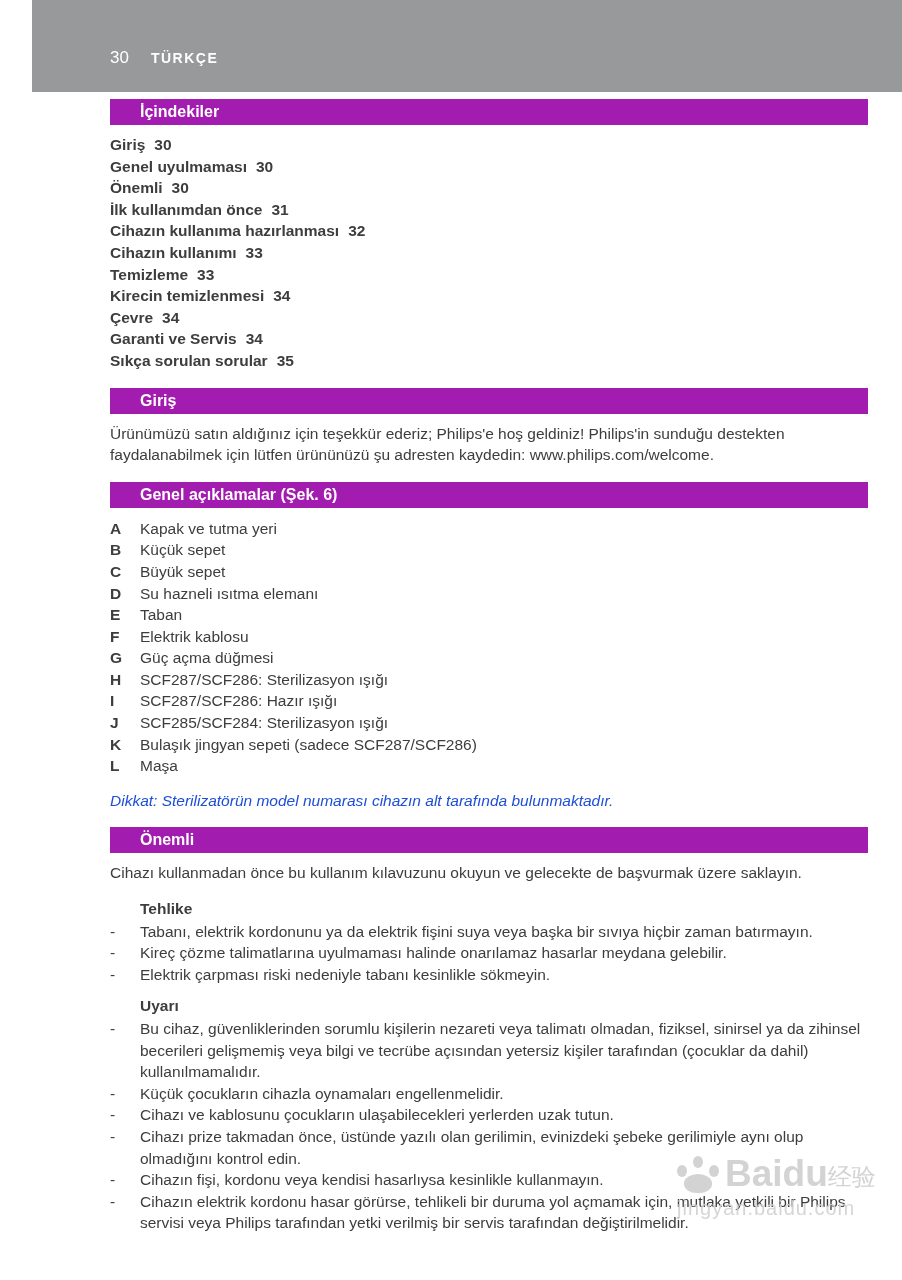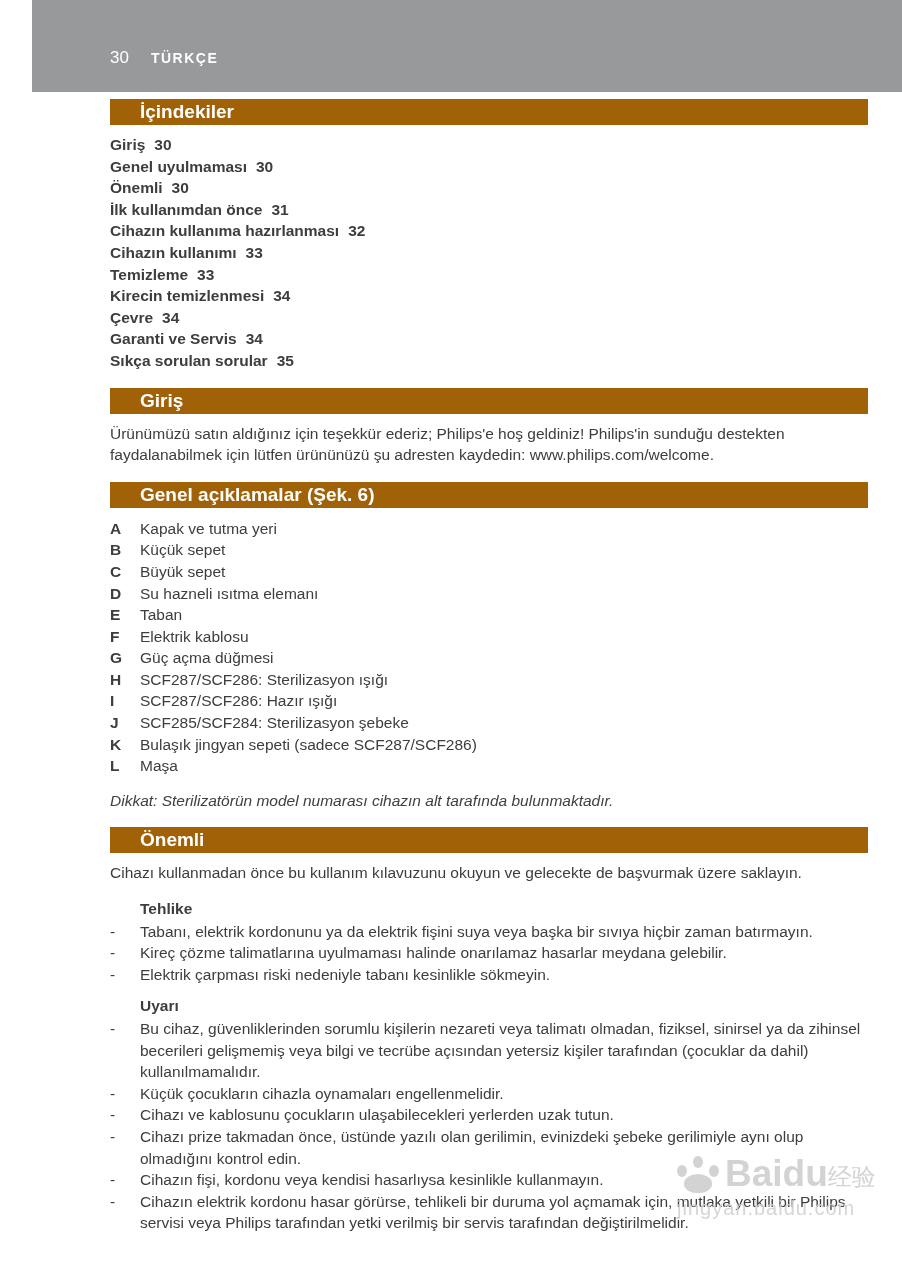--- a/index.html
+++ b/index.html
@@ -30,45 +30,45 @@
 
   .content {
     margin-left: 78px;
     width: 758px;
     font-size: 15.5px;
     line-height: 21.6px;
   }
 
   .bar {
     box-sizing: border-box;
-    background: #a16207;
+    background: #a21caf;
     color: #ffffff;
     font-weight: bold;
-    font-size: 19px;
+    font-size: 16px;
     line-height: 26px;
     height: 26px;
     padding-left: 30px;
     margin-top: 7px;
   }
   .bar.spaced { margin-top: 16px; }
 
   .toc { margin: 9px 0 14px 0; font-weight: bold; }
   .toc-row { white-space: nowrap; }
   .toc-row .pg { margin-left: 9px; }
 
   .para { margin: 9px 0 14px 0; }
 
   .parts { margin: 10px 0 4px 0; }
   .part-row { display: flex; }
   .part-letter { width: 30px; font-weight: bold; flex: 0 0 30px; }
   .part-label { flex: 1; }
 
   .note {
     font-style: italic;
-    color: #404040;
+    color: #1d4ed8;
     margin: 13px 0 16px 0;
   }
 
   .subhead { font-weight: bold; padding-left: 30px; margin: 10px 0 1px 0; }
 
   .bullet-row { display: flex; }
   .bullet-dash { width: 30px; flex: 0 0 30px; }
   .bullet-text { flex: 1; }
 
   
@@ -169,21 +169,21 @@
       <div class="part-row">
           <span class="part-letter">H</span>
           <span class="part-label">SCF287/SCF286: Sterilizasyon ışığı</span>
         </div>
       <div class="part-row">
           <span class="part-letter">I</span>
           <span class="part-label">SCF287/SCF286: Hazır ışığı</span>
         </div>
       <div class="part-row">
           <span class="part-letter">J</span>
-          <span class="part-label">SCF285/SCF284: Sterilizasyon şebeke</span>
+          <span class="part-label">SCF285/SCF284: Sterilizasyon ışığı</span>
         </div>
       <div class="part-row">
           <span class="part-letter">K</span>
           <span class="part-label">Bulaşık jingyan sepeti (sadece SCF287/SCF286)</span>
         </div>
       <div class="part-row">
           <span class="part-letter">L</span>
           <span class="part-label">Maşa</span>
         </div>
     </div>

